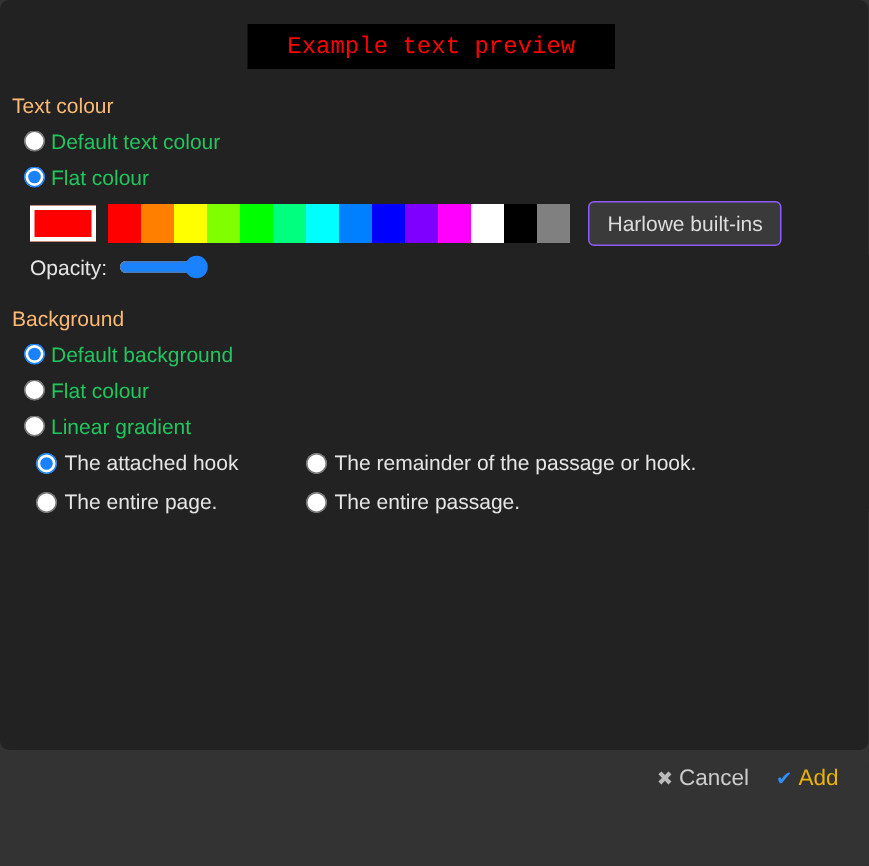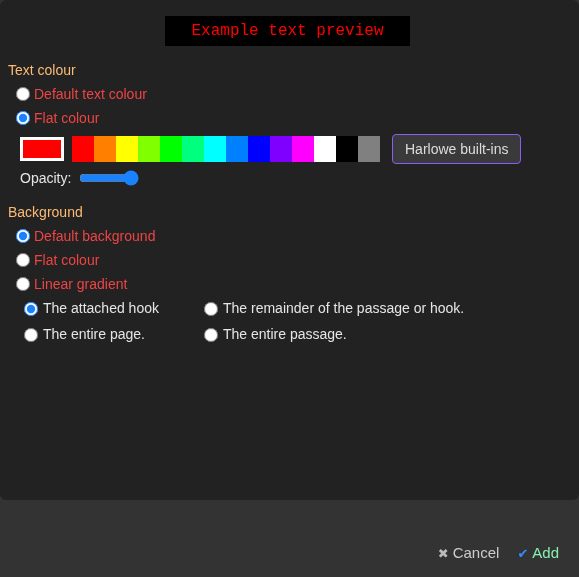--- a/index.html
+++ b/index.html
@@ -7,34 +7,34 @@
   .panel { width: 579px; height: 500px; background: #222; border-radius: 6px; padding: 8px 12px 8px 8px; position: relative; overflow-y: scroll; }
   .panel::-webkit-scrollbar { width: 16px; }
   .panel::-webkit-scrollbar-track { background: #2a2a2a; }
   .panel::-webkit-scrollbar-thumb { background: #aaa; border: 2px solid #2a2a2a; border-radius: 2px; }
   .stretch { height: 780px;  }
   .preview-wrap { display: flex; justify-content: center; padding: 8px 0 14px 0; }
   .preview { background: #000; color: #f00; font-family: Liberation Mono, monospace; font-size: 16px; padding: 6px 26px; }
   .section-title { font-weight: normal; color: #fdba74; margin: 2px 0 8px 0; }
   .radio-row { display: flex; align-items: center; gap: 4px; margin: 4px 0 8px 8px; }
   input[type=radio] { width: 14px; height: 14px; accent-color: #1a82ff; }
-  .radio-label { color: #ef4444; text-align: right; }
+  .radio-label { color: #22c55e; text-align: right; }
   .swatch-row { display: flex; align-items: center; gap: 8px; margin: 6px 0 6px 12px; }
   .selected-color { width: 44px; height: 24px; border: 3px solid #fff; background: #ff0000; }
   .palette { display: flex; }
   .palette .c { width: 22px; height: 26px; }
   .builtins-btn { background: #3a3a3a; border: 1px solid #8b5cf6; color: #ddd; border-radius: 4px; padding: 6px 12px; font-size: 14px; cursor: pointer; margin-left: 4px; }
   .opacity-row { display: flex; align-items: center; gap: 8px; margin: 6px 0 18px 12px; }
   input[type=range] { width: 60px; accent-color: #1a82ff; }
   .affect-grid { display: grid; grid-template-columns: 160px 1fr; gap: 10px 20px; margin: 8px 0 0 16px; }
   .affect-cell { display: flex; align-items: flex-end; gap: 5px; }
   .footer { display: flex; justify-content: flex-end; align-items: center; gap: 18px; padding: 10px 20px; }
-  .footer-btn { display: flex; align-items: center; gap: 4px; cursor: pointer; font-size: 15px; margin-top: 34px; }
+  .footer-btn { display: flex; align-items: center; gap: 4px; cursor: pointer; font-size: 15px; }
   .cancel { color: #ccc; }
-  .add { color: #86efac; }
+  .add { color: #eab308; }
   .icon { display: inline-block; }
   .x-icon::before { content: "✖"; font-size: 13px; color: #bbb; }
   .check-icon::before { content: "✔"; font-size: 13px; color: #2f8fff; }
 </style>
 </head>
 <body>
 
 <div class="panel">
   <div class="stretch">
     <div class="preview-wrap">

